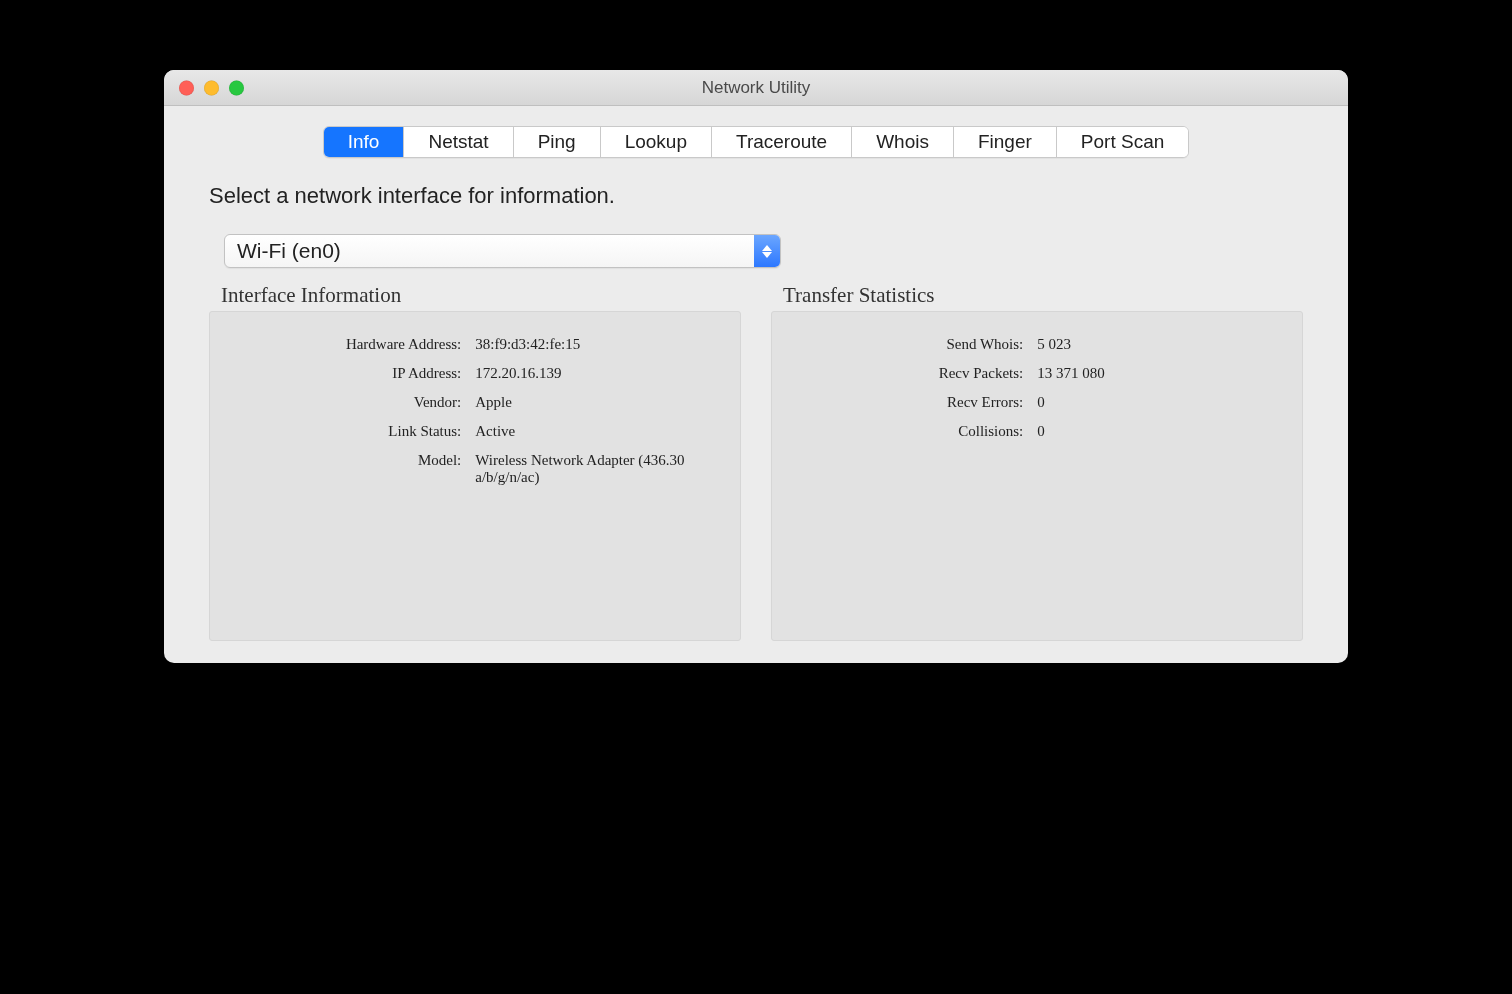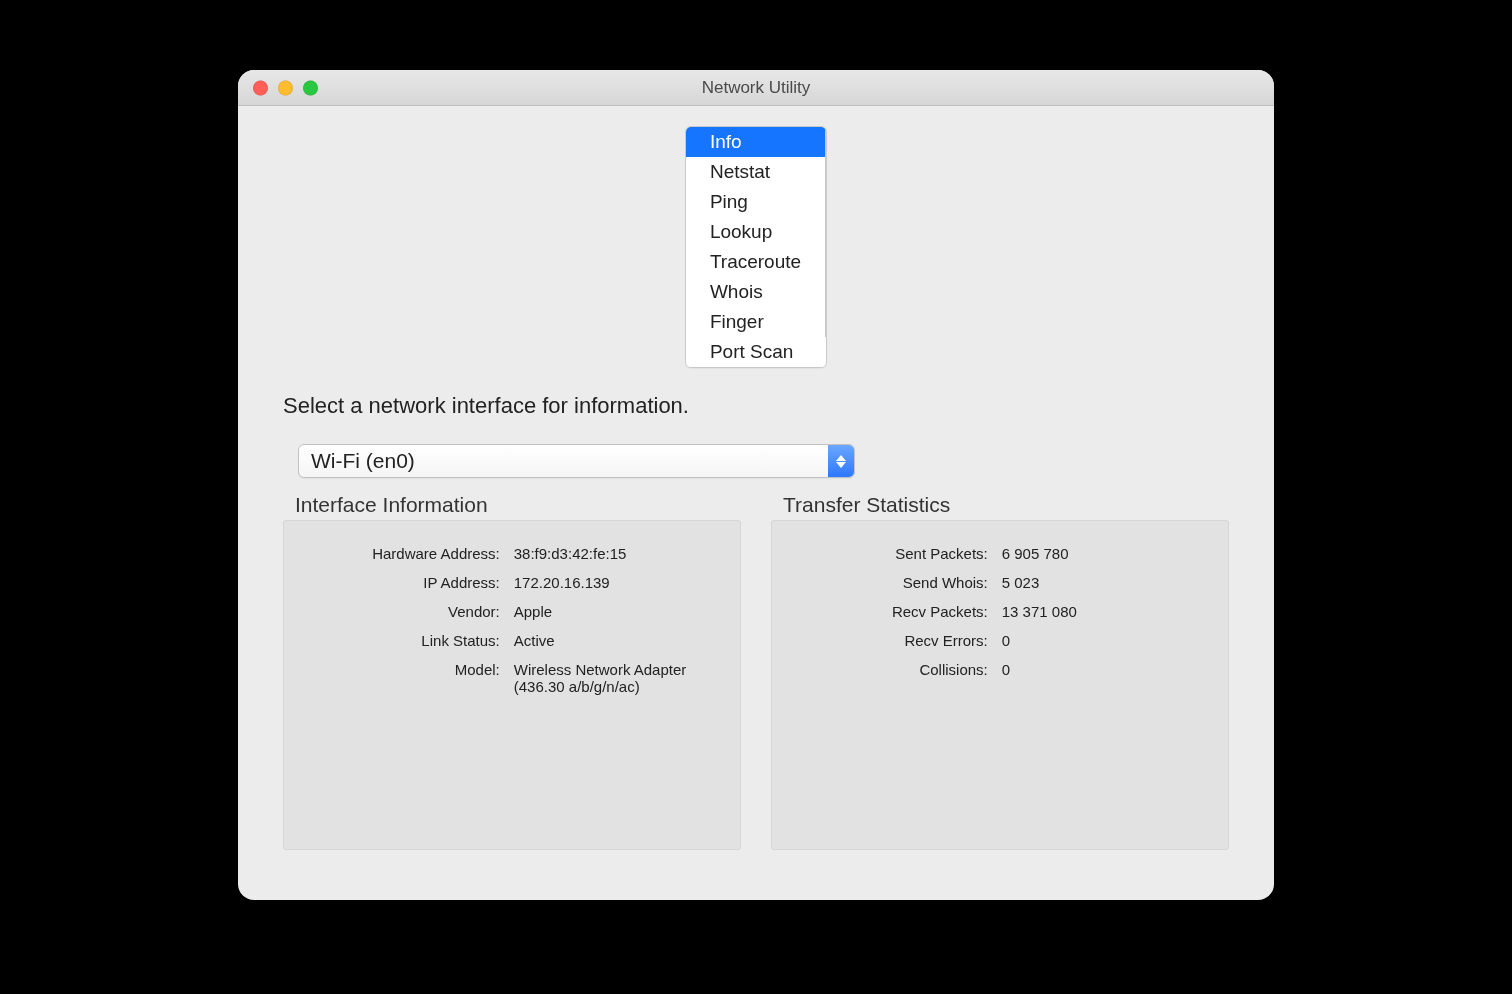--- a/index.html
+++ b/index.html
@@ -19,24 +19,24 @@
   body{
     background:#000;
     font-family:-apple-system,BlinkMacSystemFont,"Helvetica Neue",Arial,sans-serif;
     font-size:21px;
     color:var(--text);
     display:flex;
     align-items:flex-start;
     justify-content:center;
   }
   .window{
-    width:1036px;
+    width:1184px;
     margin-top:70px;
     background:var(--win-bg);
-    border-radius:16px;
+    border-radius:10px;
     box-shadow:0 30px 60px rgba(0,0,0,.5),0 0 0 1px rgba(0,0,0,.2);
     overflow:hidden;
   }
   .titlebar{
     height:35px;
     background:linear-gradient(var(--titlebar-grad-top),var(--titlebar-grad-bot));
     border-bottom:1px solid #bfbfbf;
     display:flex;
     align-items:center;
     position:relative;
@@ -55,34 +55,33 @@
     display:flex;justify-content:center;
     padding:20px 0 25px;
   }
   .tabs{
     display:flex;
     border:1px solid var(--tab-border);
     border-radius:6px;
     overflow:hidden;
     background:#fff;
     box-shadow:0 1px 0 rgba(0,0,0,.04);
-    flex-direction:column;
   }
   .tab{
     padding:4px 24px;
     font-size:19px;
     color:#222;
     border-right:1px solid var(--tab-border);
     background:#fff;
     cursor:default;
     user-select:none;
   }
   .tab:last-child{border-right:none;}
   .tab.active{background:var(--tab-active);color:#fff;}
-  .body{padding:0 45px 50px;}
+  .body{padding:0 45px 22px;}
   .prompt{font-size:22px;color:#222;margin-bottom:25px;}
   .select{
     display:flex;align-items:stretch;
     width:555px;
     border:1px solid #c2c2c2;
     border-radius:6px;
     overflow:hidden;
     background:linear-gradient(var(--select-grad-top),var(--select-grad-bot));
     box-shadow:0 1px 1px rgba(0,0,0,.05);
     margin-left:15px;
@@ -90,21 +89,21 @@
   }
   .select-value{flex:1;padding:4px 12px;font-size:21px;}
   .select-btn{
     width:26px;
     background:linear-gradient(#6ba6ff,#2d78ff);
     display:flex;flex-direction:column;align-items:center;justify-content:center;
     gap:1px;
   }
   .select-btn svg{width:10px;height:6px;fill:#fff;}
   .cols{
-    display:flex;gap:30px;margin-top:15px;
+    display:flex;gap:30px;margin-top:15px;font-family:Liberation Serif, serif;
   }
   fieldset{
     border:none;
     background:transparent;
     padding:0;margin:0;flex:1;min-width:0;
   }
   .legend{
     font-size:21px;color:#333;
     padding:0 0 3px 12px;
   }
@@ -192,24 +191,20 @@
           </tbody>
             </table>
         </div>
       </fieldset>
 
       <fieldset>
         <div class="legend">Transfer Statistics</div>
         <div class="panel">
           <table class="kv">
             <tbody>
-                <tr>
-              <td class="key">Sent Packets:</td>
-              <td class="val">6 905 780</td>
-            </tr>
             <tr>
               <td class="key">Send Whois:</td>
               <td class="val">5 023</td>
             </tr>
             <tr>
               <td class="key">Recv Packets:</td>
               <td class="val">13 371 080</td>
             </tr>
             <tr>
               <td class="key">Recv Errors:</td>

